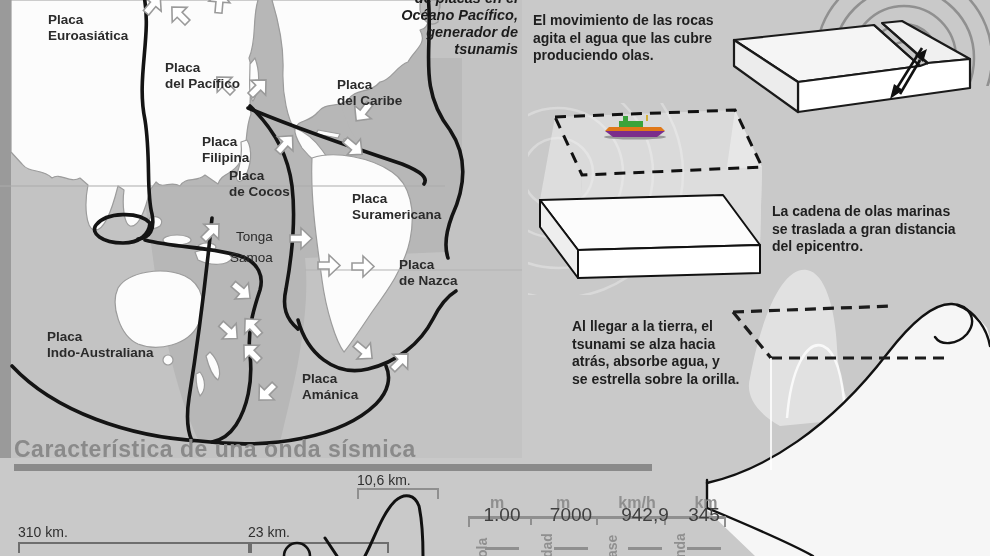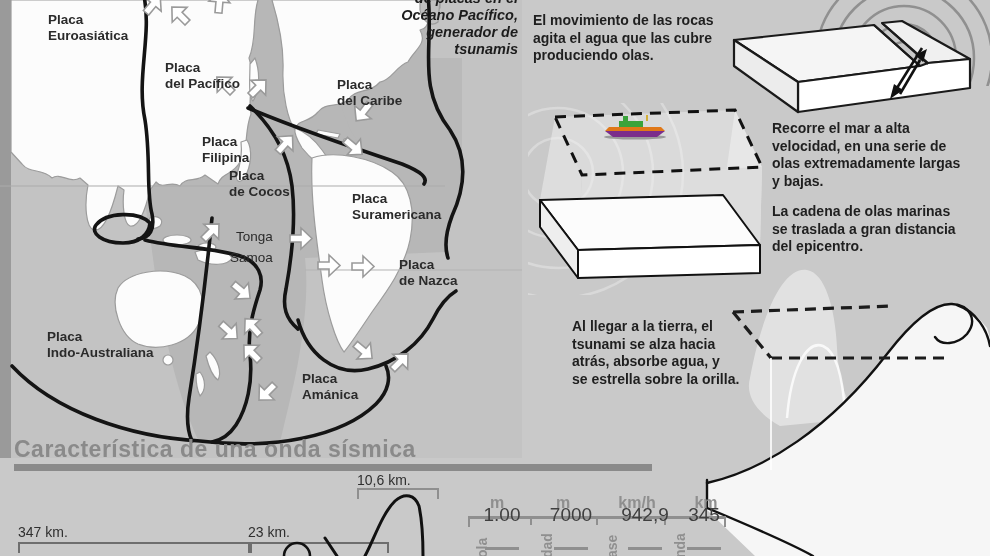--- a/index.html
+++ b/index.html
@@ -128,24 +128,20 @@
 Amánica</div>
 
   <div class="intro pre">de placas en el
 Océano Pacífico,
 generador de
 tsunamis</div>
 
   <div class="steptext pre" style="left:533px;top:12px;width:220px">El movimiento de las rocas
 agita el agua que las cubre
 produciendo olas.</div>
-  <div class="steptext pre" style="left:772px;top:120px;width:210px">Recorre el mar a alta
-velocidad, en una serie de
-olas extremadamente largas
-y bajas.</div>
   <div class="steptext pre" style="left:772px;top:203px;width:220px">La cadena de olas marinas
 se traslada a gran distancia
 del epicentro.</div>
   <div class="steptext pre" style="left:572px;top:318px;width:180px">Al llegar a la tierra, el
 tsunami se alza hacia
 atrás, absorbe agua, y
 se estrella sobre la orilla.</div>
 
   <svg style="left:722px;top:0" width="268" height="132" viewBox="0 0 268 132">
     <defs>
@@ -221,21 +217,21 @@
     </g>
     <path d="M76,110 L76,222" stroke="#ffffff" stroke-width="2" opacity="0.8" fill="none"></path>
   </svg>
 
   <div class="sectitle">Característica de una onda sísmica</div>
   <div class="secbar"></div>
 
   <div class="brlabel" style="left:357px;top:472px;width:78px">10,6 km.</div>
   <div class="bracket gray" style="left:357px;top:488px;width:78px"></div>
 
-  <div class="brlabel" style="left:18px;top:524px;width:230px">347 km.</div>
+  <div class="brlabel" style="left:18px;top:524px;width:230px">310 km.</div>
   <div class="brlabel" style="left:248px;top:524px;width:137px">23 km.</div>
   <div class="bracket" style="left:18px;top:542px;width:230px"></div>
   <div class="bracket" style="left:248px;top:542px;width:137px"></div>
 
   <svg style="left:280px;top:492px" width="170" height="64" viewBox="0 0 170 64">
     <g fill="none" stroke="#111111" stroke-width="3" stroke-linecap="round">
       <circle cx="17" cy="64" r="13" stroke-width="2.6"></circle>
       <path d="M85,64 C95,45 102,22 115,9 C125,0 135,3 139,14 C142,28 143,46 143,64"></path>
       <path d="M45,46 L57,64"></path>
     </g>

